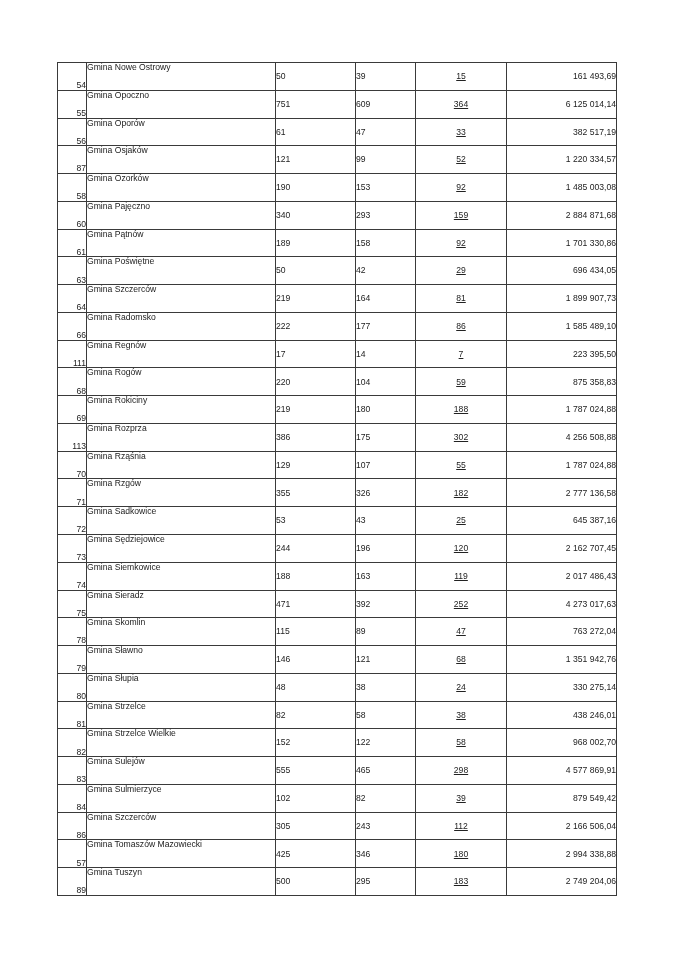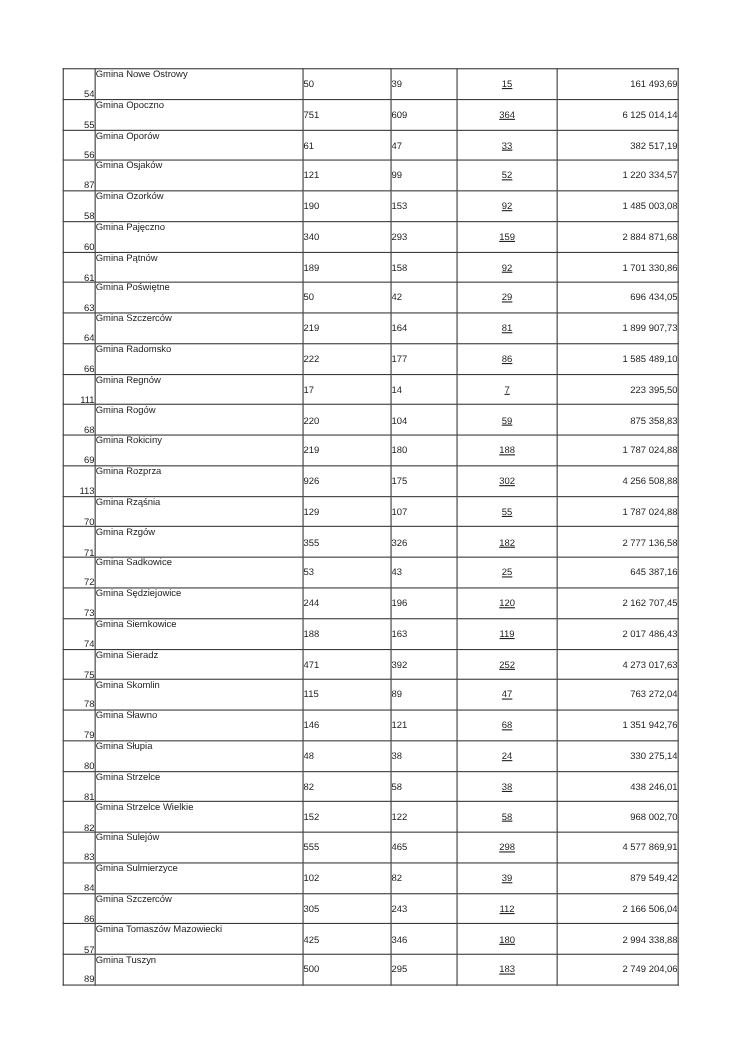--- a/index.html
+++ b/index.html
@@ -129,21 +129,21 @@
     <td class="c-id">69</td>
     <td class="c-name">Gmina Rokiciny</td>
     <td class="c-a">219</td>
     <td class="c-b">180</td>
     <td class="c-c">188</td>
     <td class="c-d">1 787 024,88</td>
   </tr>
         <tr>
     <td class="c-id">113</td>
     <td class="c-name">Gmina Rozprza</td>
-    <td class="c-a">926</td>
+    <td class="c-a">386</td>
     <td class="c-b">175</td>
     <td class="c-c">302</td>
     <td class="c-d">4 256 508,88</td>
   </tr>
         <tr>
     <td class="c-id">70</td>
     <td class="c-name">Gmina Rząśnia</td>
     <td class="c-a">129</td>
     <td class="c-b">107</td>
     <td class="c-c">55</td>

